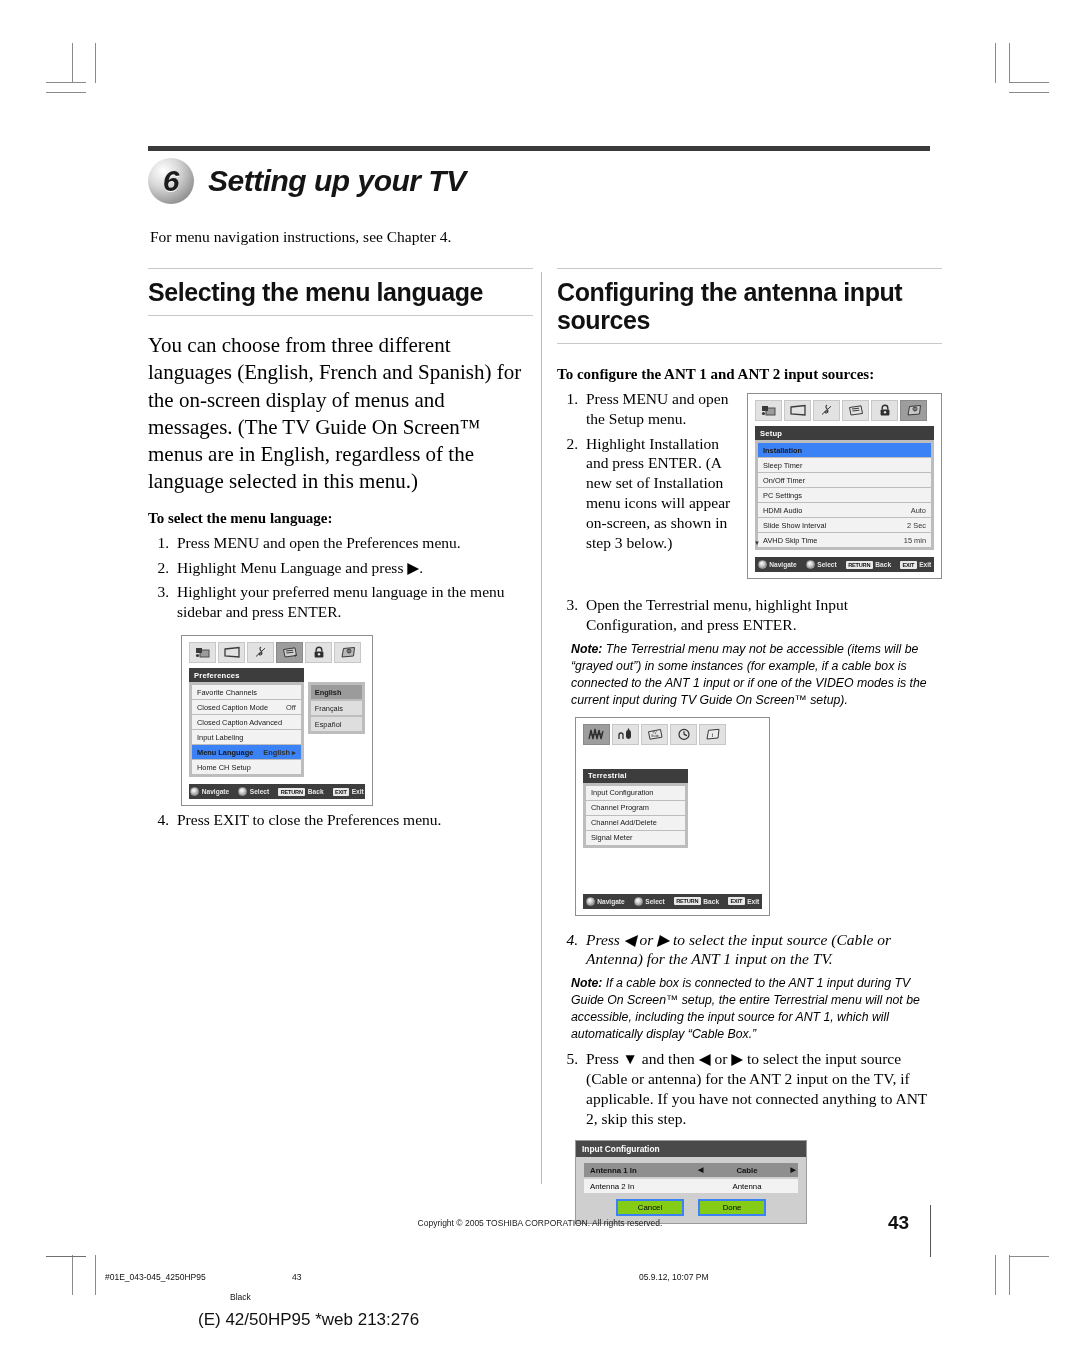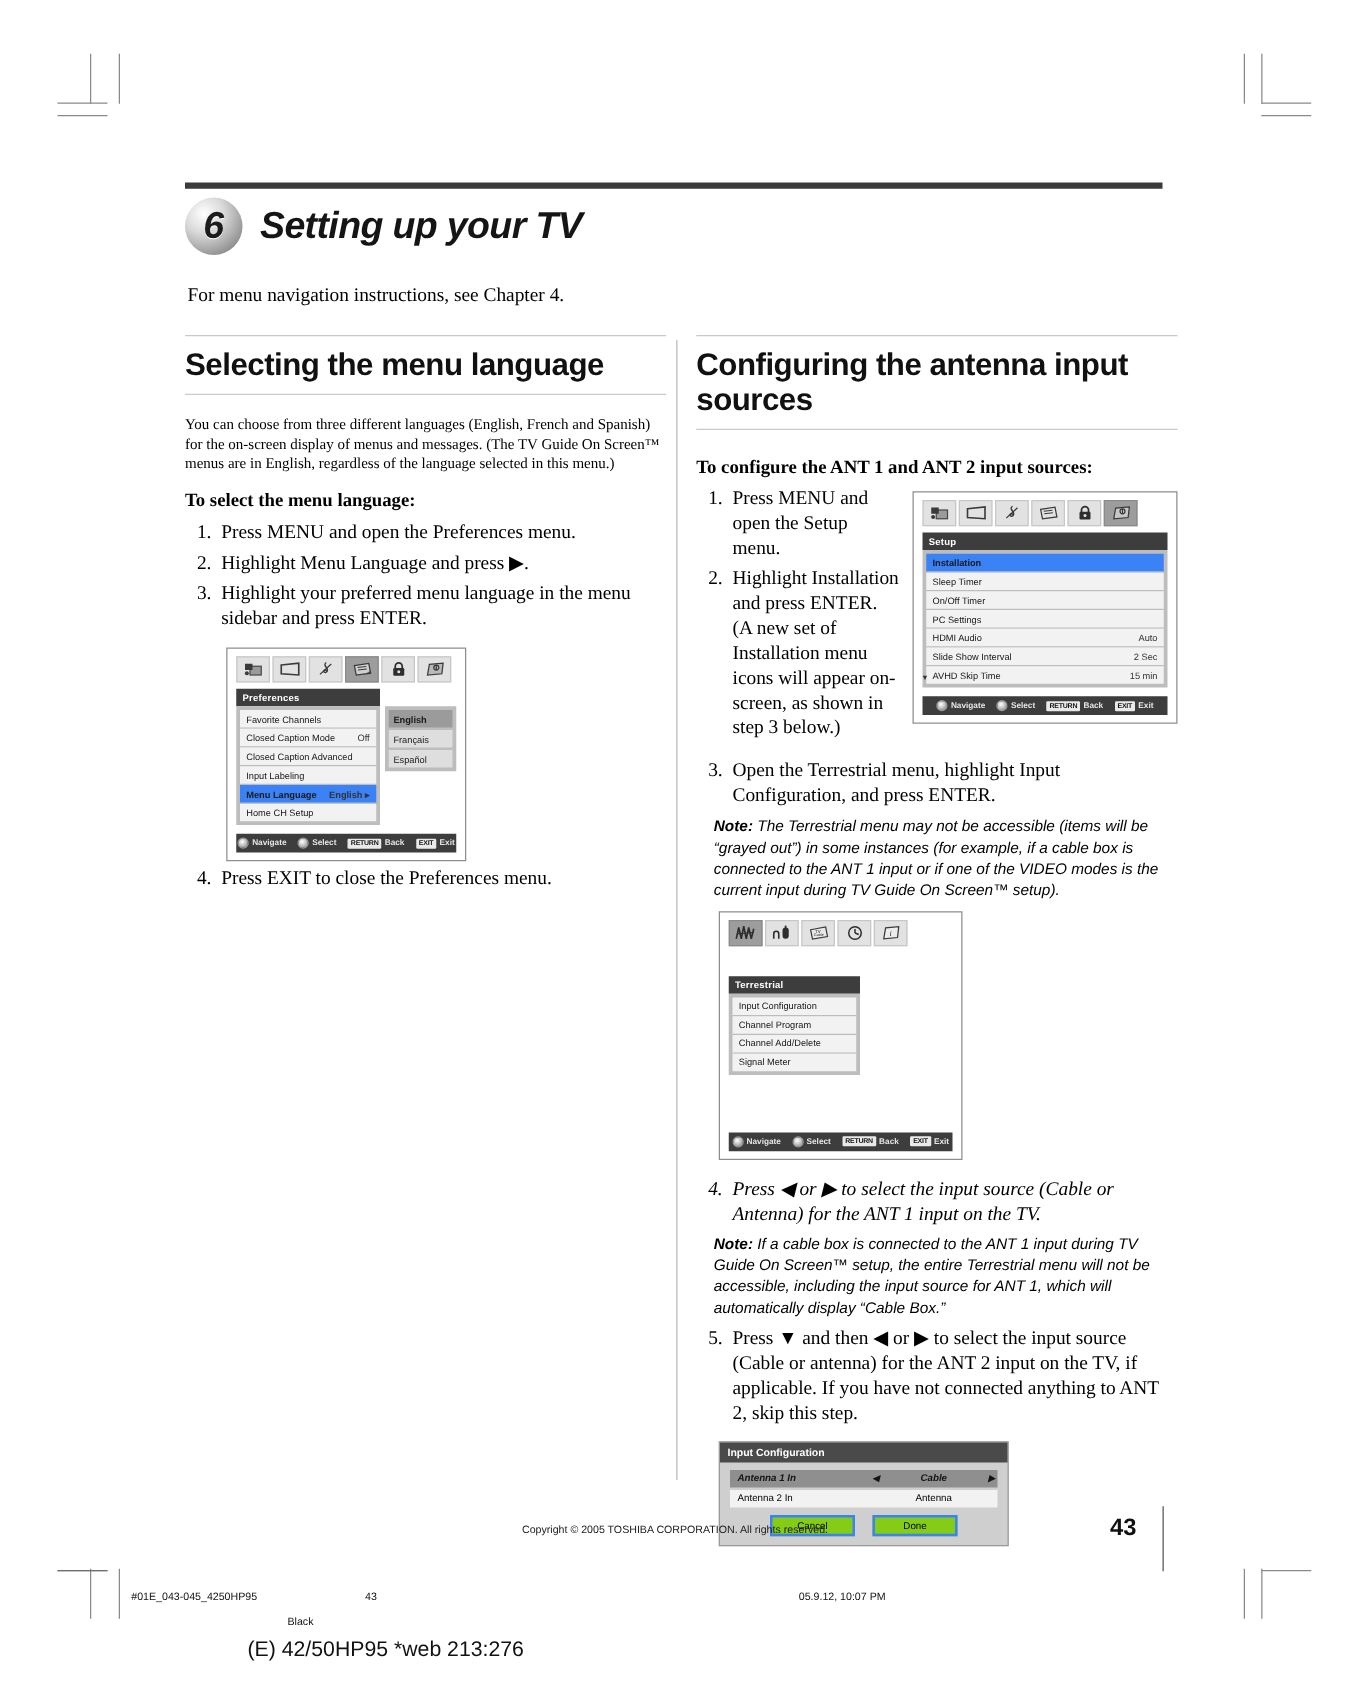--- a/index.html
+++ b/index.html
@@ -66,21 +66,21 @@
     font-family:"Liberation Sans", sans-serif;
     font-weight:bold; font-size:25px;
     letter-spacing:-0.4px;
     color:#111;
     padding:9px 0 9px 0;
     line-height:1.12;
   }
   .sec-title.two-line { font-size:25px; }
 
   .body-p {
-    font-size:12px; line-height:1.30;
+    font-size:21px; line-height:1.30;
     margin:16px 0 0 0;
   }
   .lead-bold {
     font-family:"Liberation Serif", serif;
     font-weight:bold; font-size:15px;
     margin:14px 0 6px 0;
   }
   ol.steps {
     margin:4px 0 0 0; padding:0 0 0 25px;
     font-size:15.5px; line-height:1.28;
@@ -178,21 +178,21 @@
     padding:3px 6px;
   }
   .inputcfg .body { padding:6px 8px 7px 8px; }
   .ic-row {
     display:flex; align-items:center;
     font-size:7.8px; margin-bottom:2px;
     height:14px;
   }
   .ic-row .lbl { flex:0 0 112px; padding-left:6px; }
   .ic-row .valbox { flex:1; display:flex; align-items:center; justify-content:center; position:relative; height:100%; }
-  .ic-row.sel { background:#8f8f8f; font-weight:bold; color:#141414;font-style:italic; }
+  .ic-row.sel { background:#8f8f8f; font-weight:bold; color:#141414; }
   .ic-row.sel .valbox .arr { position:absolute; font-size:7px; }
   .ic-row.sel .valbox .arr.l { left:2px; }
   .ic-row.sel .valbox .arr.r { right:2px; }
   .ic-row.plain { background:#f2f2f2; }
   .ic-row.plain .lbl { background:#f2f2f2; }
   .ic-btns { display:flex; justify-content:center; gap:14px; margin-top:6px; }
   .ic-btn {
     background:#84cc16; border:2px solid #3b82f6;
     font-size:7.8px; padding:2px 0; width:68px; text-align:center;
   }
@@ -378,21 +378,21 @@
   </div>
 
   <div class="col col-right">
     <div class="sec-rule-top"></div>
     <div class="sec-title two-line">Configuring the antenna input sources</div>
     <div class="sec-rule-bot"></div>
 
     <div class="lead-bold" style="margin-top:22px;">To configure the ANT 1 and ANT 2 input sources:</div>
 
     <div style="position:relative;">
-      <div class="osd" style="float:right; width:212px; margin:4px 0 6px 10px;">
+      <div class="osd" style="float:right; width:195px; margin:4px 0 6px 10px;">
         <div class="osd-iconbar">
           <div class="osd-icon">
             <svg width="18" height="13" viewBox="0 0 18 13">
                 <rect x="6" y="4" width="9" height="7" fill="#9b9b9b" stroke="#4a4a4a"></rect>
                 <rect x="2" y="2" width="6" height="5" fill="#3a3a3a"></rect>
                 <circle cx="3.5" cy="9.5" r="1.6" fill="#3a3a3a"></circle>
               </svg>
           </div>
           <div class="osd-icon">
             <svg width="18" height="13" viewBox="0 0 18 13">

